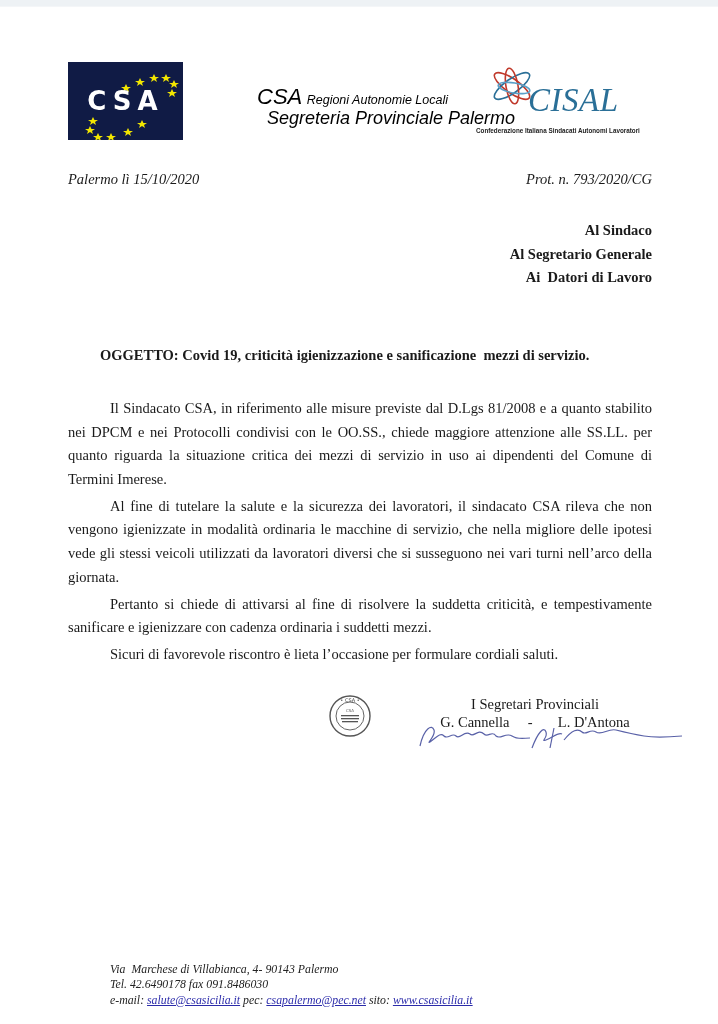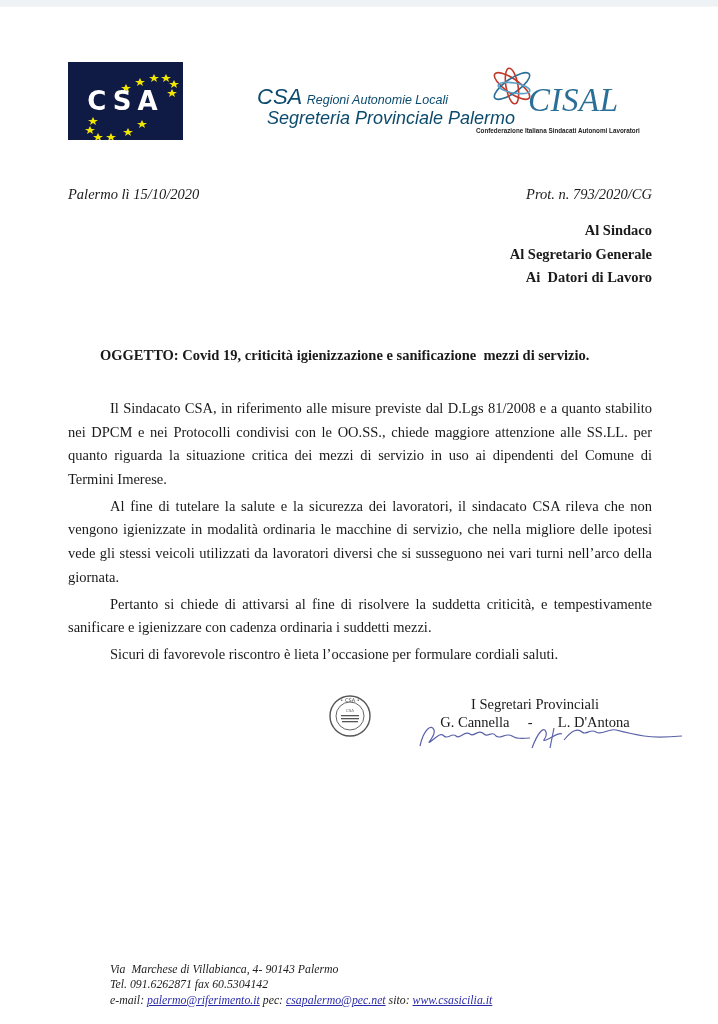--- a/index.html
+++ b/index.html
@@ -11,32 +11,32 @@
   }
   .topbar { position: absolute; left: 0; top: 0; width: 718px; height: 6px; background: #eef2f5; border-bottom: 1px solid #f4f6f8; }
 
   
   .csa-logo { position: absolute; left: 68px; top: 62px; width: 115px; height: 78px; background: #101b45; overflow: hidden; }
   .csa-logo .letters { position: absolute; left: 0; top: 24px; width: 115px; text-align: center; color: #fff;
     font-family: "DejaVu Sans", sans-serif; font-weight: bold; font-size: 26px; letter-spacing: 6px; }
   .csa-logo svg { position: absolute; left: 0; top: 0; }
 
   
-  .hdr-center { position: absolute; left: 257px; top: 84px; font-family: "Liberation Sans", sans-serif; font-style: italic; color: #0c4a6e; }
+  .hdr-center { position: absolute; left: 257px; top: 84px; font-family: "Liberation Sans", sans-serif; font-style: italic; color: #000000; }
   .hdr-center .big { font-size: 22px; }
   .hdr-center .small { font-size: 12.5px; }
   .hdr-center .line2 { font-size: 18px; margin-left: 10px; margin-top: -2px; }
 
   
   .cisal { position: absolute; left: 490px; top: 64px; width: 200px; height: 60px; }
   .cisal-text { position: absolute; left: 528px; top: 82px; font-family: "Liberation Serif", serif; font-style: italic; font-size: 33px; color: #2a6f97; letter-spacing: 0.5px; }
   .cisal-sub { position: absolute; left: 476px; top: 127px; font-family: "Liberation Sans", sans-serif; font-weight: bold; font-size: 6.3px; color: #222; white-space: nowrap; }
 
   
-  .dateline { position: absolute; top: 171px; font-style: italic; font-size: 14.5px; margin-top: 15px; }
+  .dateline { position: absolute; top: 171px; font-style: italic; font-size: 14.5px; }
   .date { left: 68px; }
   .prot { right: 66px; }
 
   .recipients { position: absolute; right: 66px; top: 219px; text-align: right; font-weight: bold; font-size: 14.5px; line-height: 23.5px; }
   .recipients .u { text-decoration: underline; }
 
   .subject { position: absolute; left: 68px; top: 347px; font-weight: bold; font-size: 14.5px; margin-left: 32px; }
 
   .body { position: absolute; left: 68px; top: 397px; width: 584px; font-size: 14.5px; line-height: 23.6px; text-align: justify; }
   .body p { margin: 0 0 3.5px 0; text-indent: 42px; }
@@ -130,22 +130,22 @@
   <g fill="none" stroke="#5a62a8" stroke-width="1.2">
     <path d="M8,28 C12,10 20,6 22,12 C24,18 14,26 18,24 C24,20 28,14 32,18 C36,22 40,14 44,18 C48,22 52,12 58,16 C62,20 66,10 72,16 C76,20 80,12 84,18 C88,22 94,14 100,18 C106,22 112,20 118,20"></path>
     <path d="M120,30 C126,14 132,8 134,14 C136,20 128,24 134,22 C140,20 146,14 150,16"></path>
     <path d="M152,22 C160,12 166,10 170,14 C174,18 178,10 184,14 C190,18 196,10 204,12 C212,14 220,16 232,18 C244,20 258,19 270,18"></path>
     <path d="M142,10 L138,30"></path>
   </g>
 </svg>
 
 <div class="footer">
   <div style="white-space: pre;">Via  Marchese di Villabianca, 4- 90143 Palermo</div>
-  <div>Tel. 091.6262871 fax 60.5304142</div>
+  <div>Tel. 42.6490178 fax 091.8486030</div>
   <div>
     <span>e-mail:</span>
-    <a>palermo@riferimento.it</a>
+    <a>salute@csasicilia.it</a>
     <span>pec:</span>
     <a>csapalermo@pec.net</a>
     <span>sito:</span>
     <a>www.csasicilia.it</a>
   </div>
 </div>
 
 </body></html>

